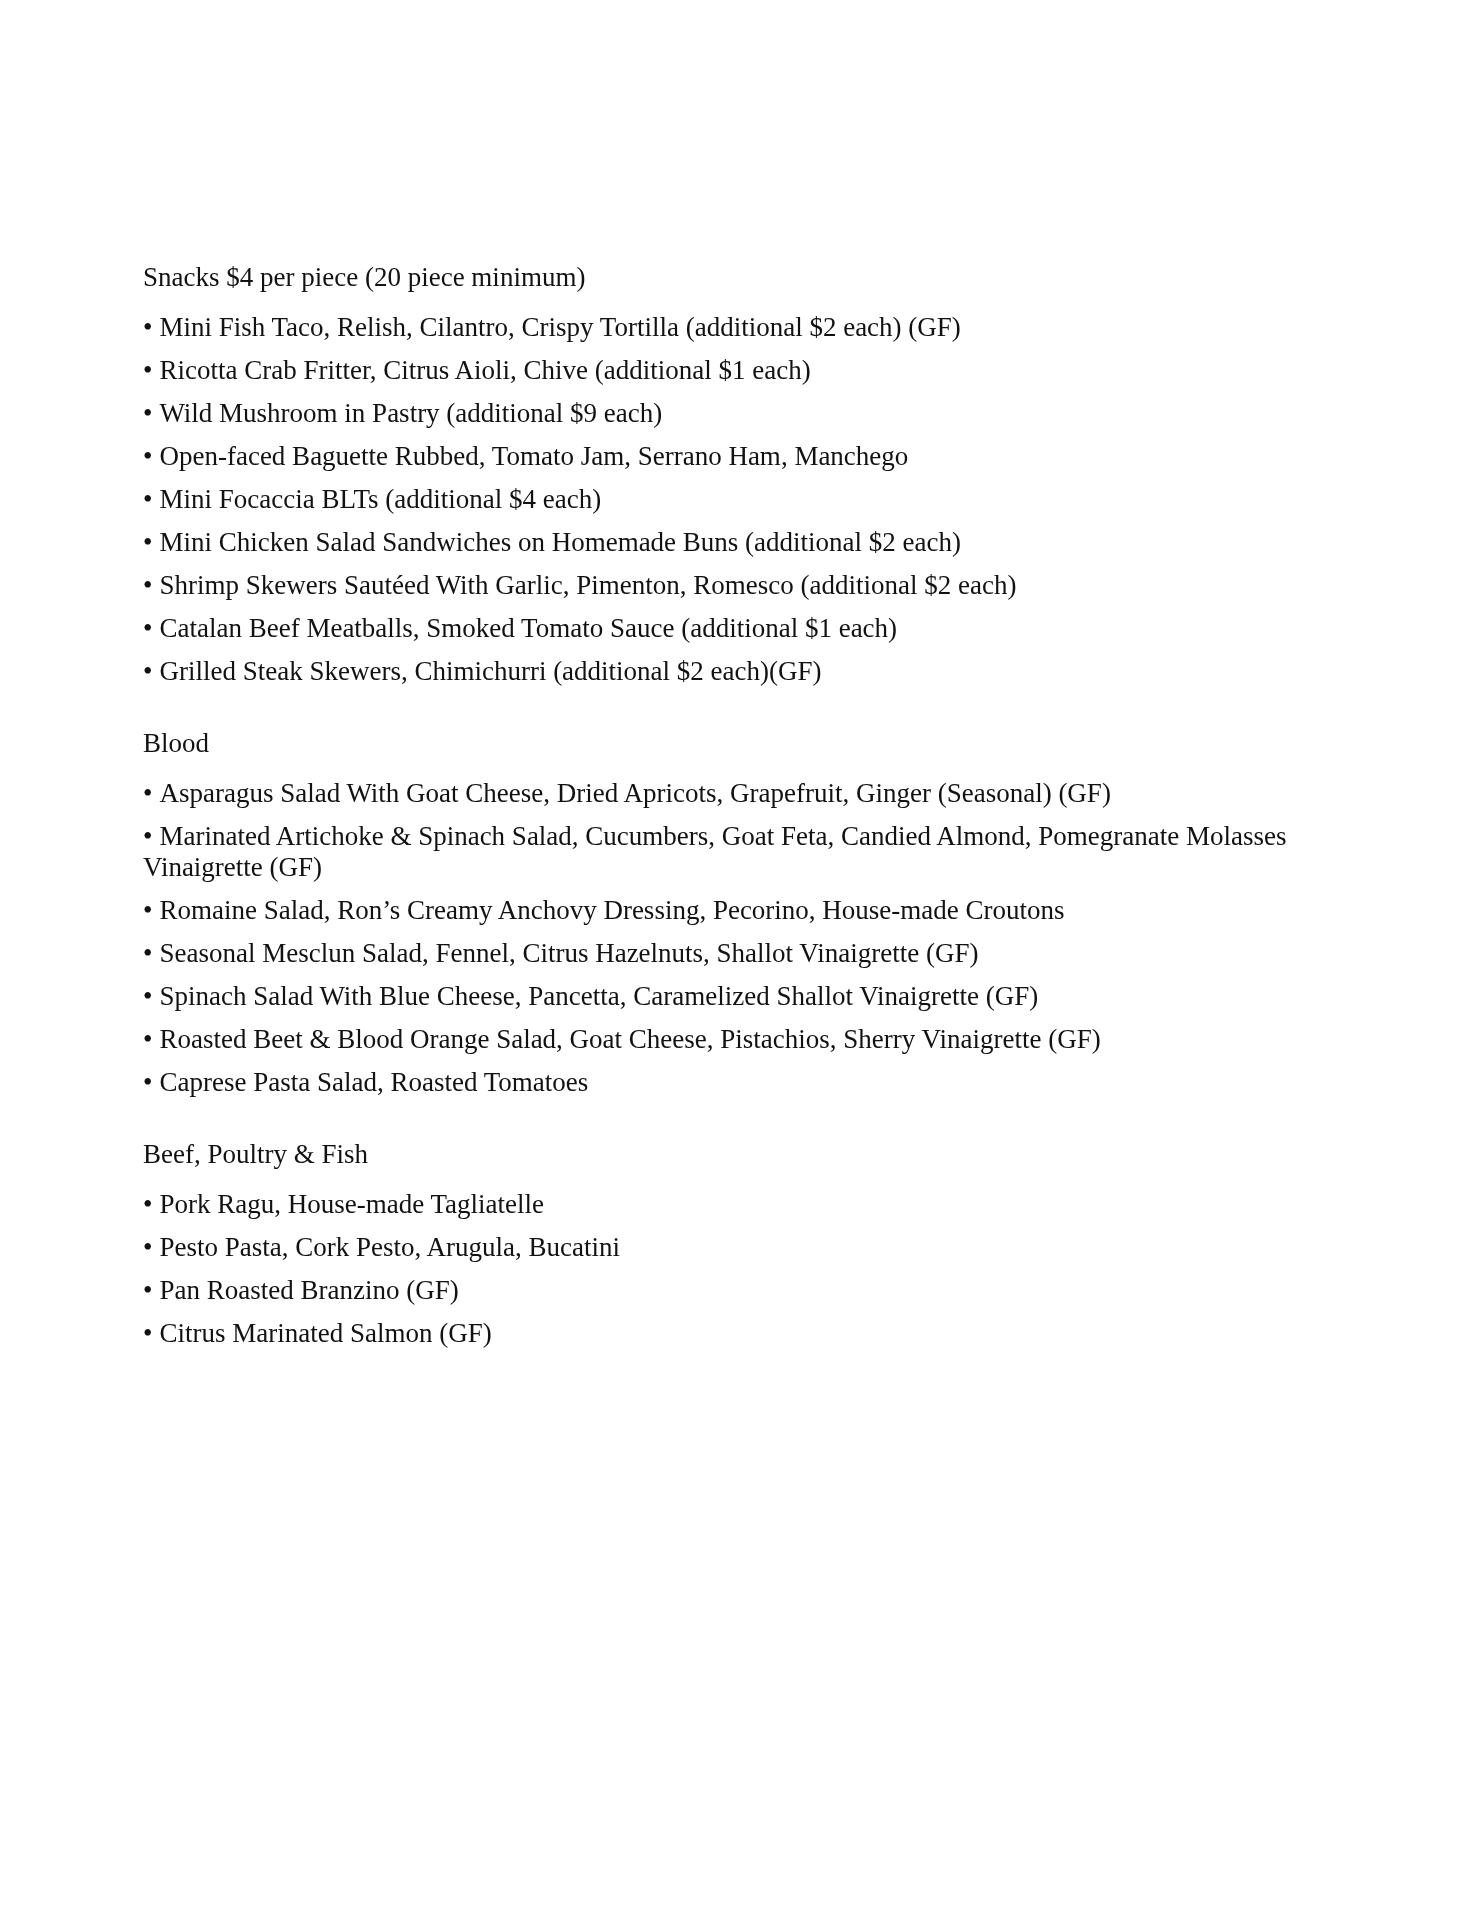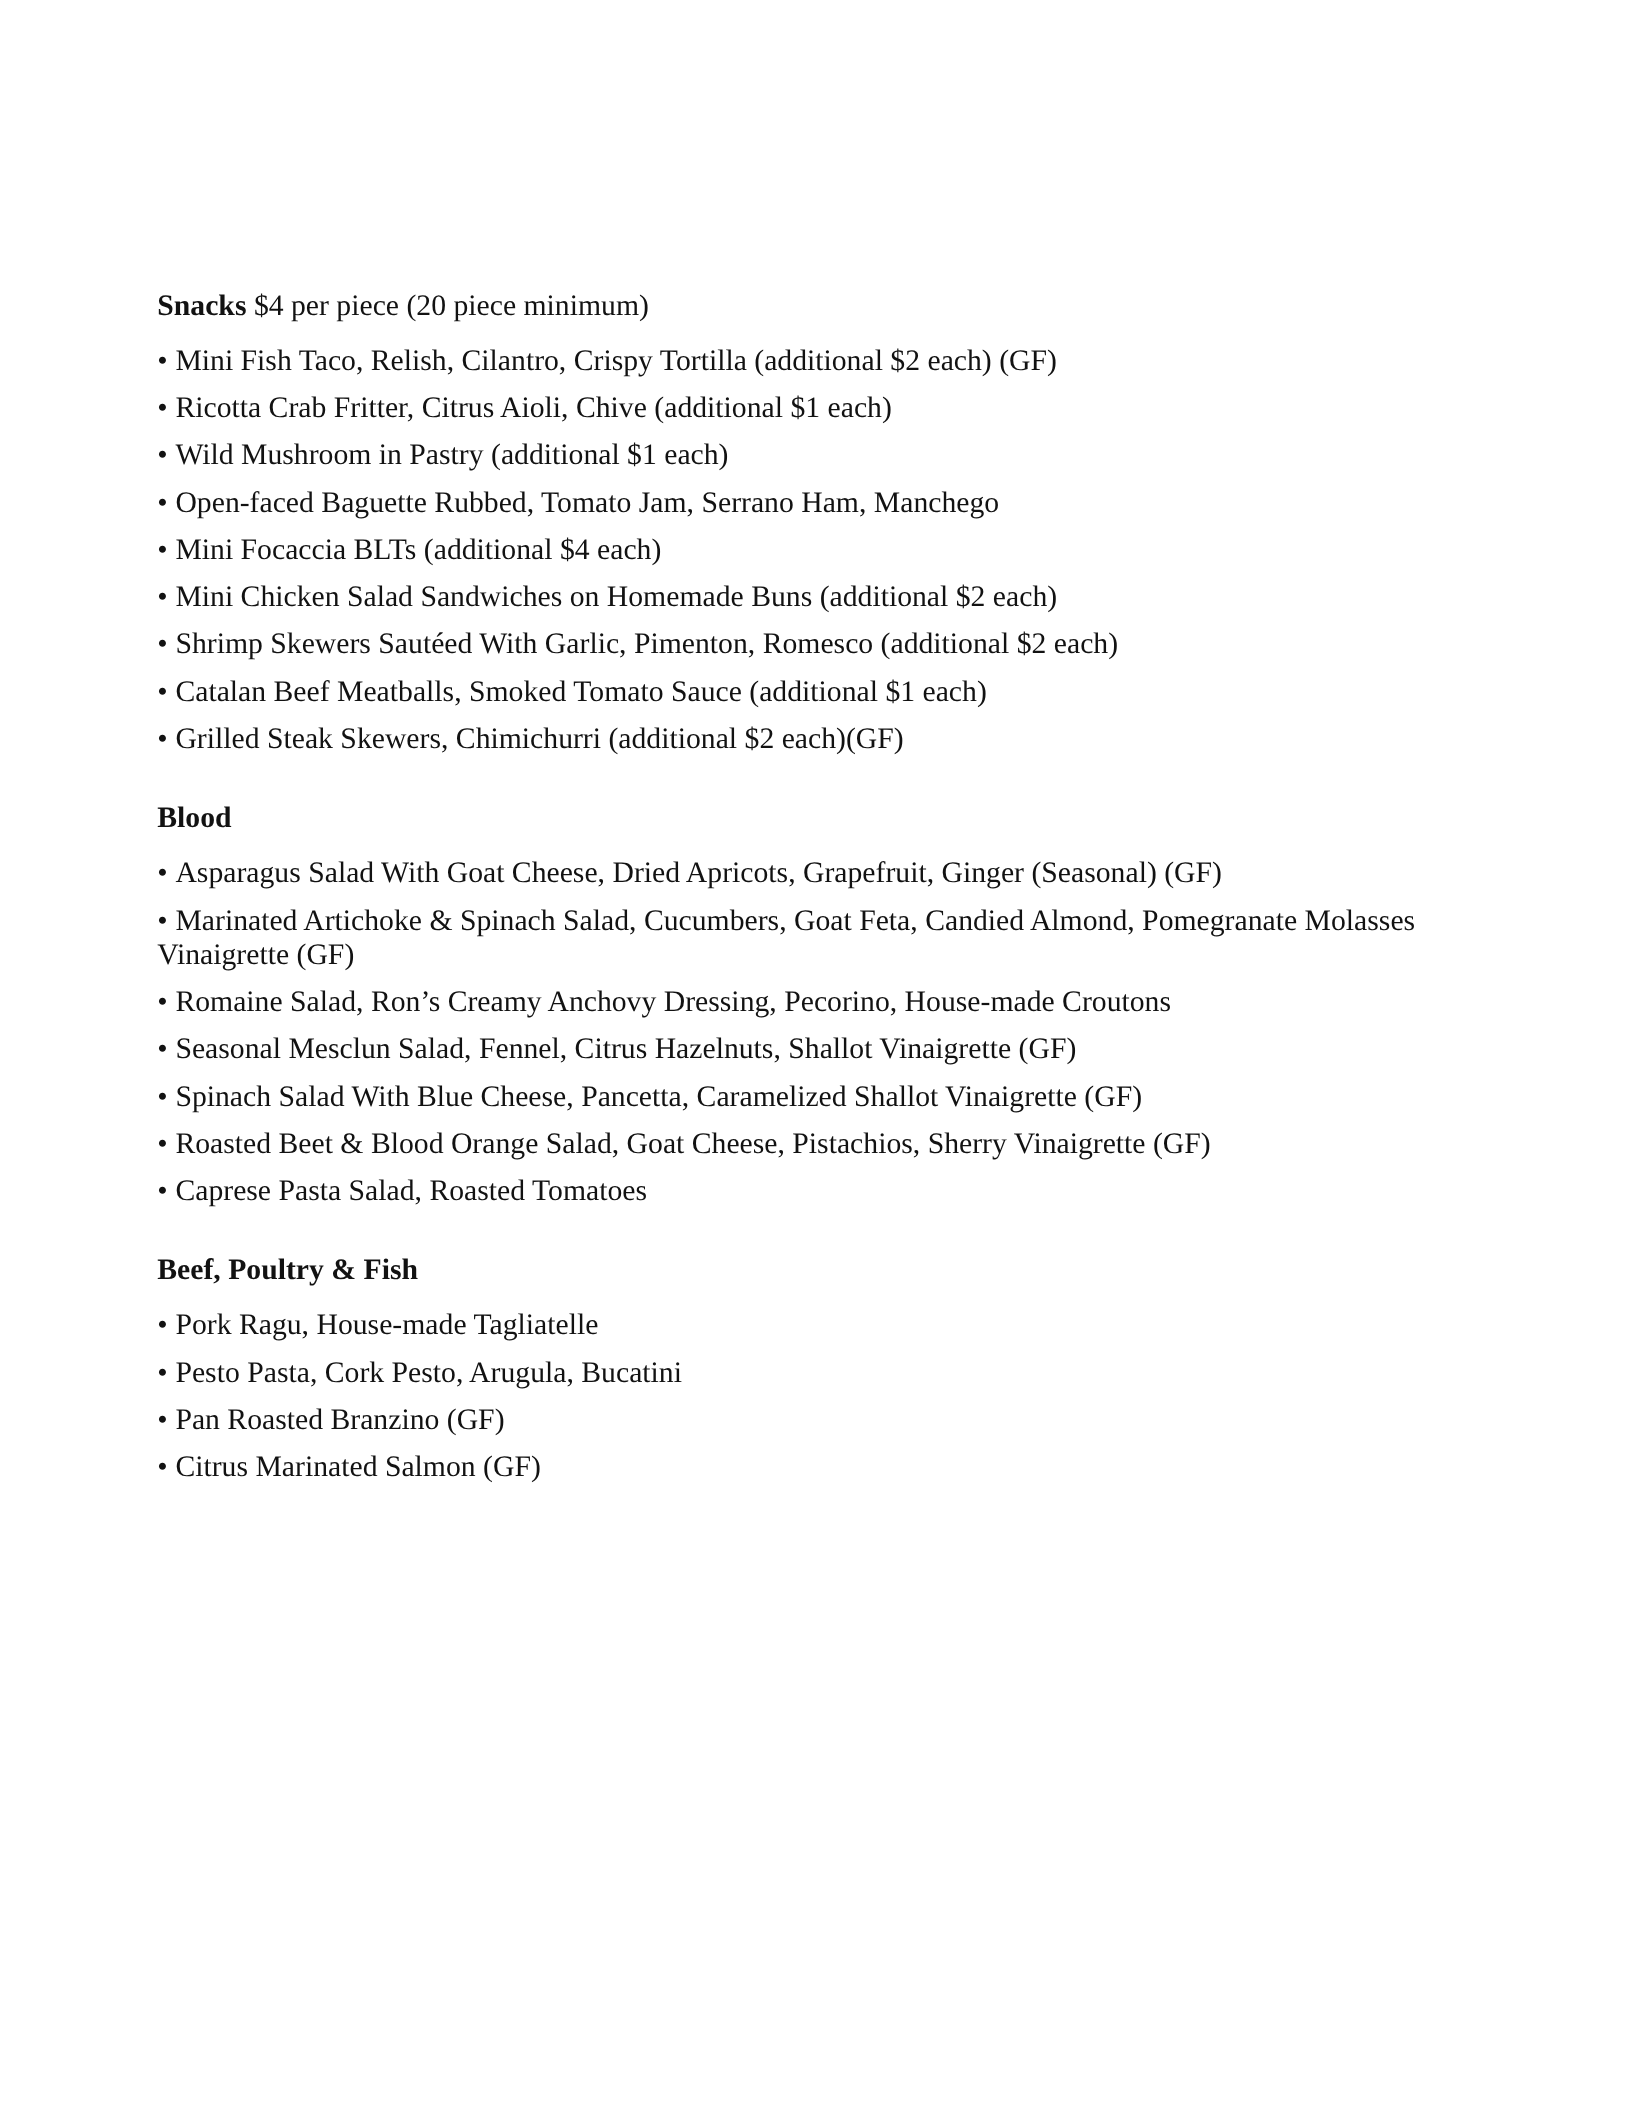--- a/index.html
+++ b/index.html
@@ -19,37 +19,37 @@
     color: #121212;
     overflow: hidden;
   }
   .menu-section { margin: 0; }
   .menu-section + .menu-section { margin-top: 41px; }
   p.heading {
     margin: 0 0 19px 0;
     line-height: 31px;
     font-weight: normal;
   }
-  p.heading strong { font-weight: bold; margin-top: 40px; }
+  p.heading strong { font-weight: normal; margin-top: 40px; }
   p.item {
     margin: 0 0 12px 0;
     line-height: 31px;
   }
   .bullet { margin-right: 7px; }
 </style>
 </head>
 <body>
 
 <div class="page">
 
   <section class="menu-section">
     <p class="heading"><strong>Snacks</strong><span> $4 per piece (20 piece minimum)</span></p>
     <p class="item"><span class="bullet">•</span><span>Mini Fish Taco, Relish, Cilantro, Crispy Tortilla (additional $2 each) (GF)</span></p>
     <p class="item"><span class="bullet">•</span><span>Ricotta Crab Fritter, Citrus Aioli, Chive (additional $1 each)</span></p>
-    <p class="item"><span class="bullet">•</span><span>Wild Mushroom in Pastry (additional $1 each)</span></p>
+    <p class="item"><span class="bullet">•</span><span>Wild Mushroom in Pastry (additional $9 each)</span></p>
     <p class="item"><span class="bullet">•</span><span>Open-faced Baguette Rubbed, Tomato Jam, Serrano Ham, Manchego</span></p>
     <p class="item"><span class="bullet">•</span><span>Mini Focaccia BLTs (additional $4 each)</span></p>
     <p class="item"><span class="bullet">•</span><span>Mini Chicken Salad Sandwiches on Homemade Buns (additional $2 each)</span></p>
     <p class="item"><span class="bullet">•</span><span>Shrimp Skewers Sautéed With Garlic, Pimenton, Romesco (additional $2 each)</span></p>
     <p class="item"><span class="bullet">•</span><span>Catalan Beef Meatballs, Smoked Tomato Sauce (additional $1 each)</span></p>
     <p class="item"><span class="bullet">•</span><span>Grilled Steak Skewers, Chimichurri (additional $2 each)(GF)</span></p>
   </section>
 
   <section class="menu-section">
     <p class="heading"><strong>Blood</strong><span></span></p>

